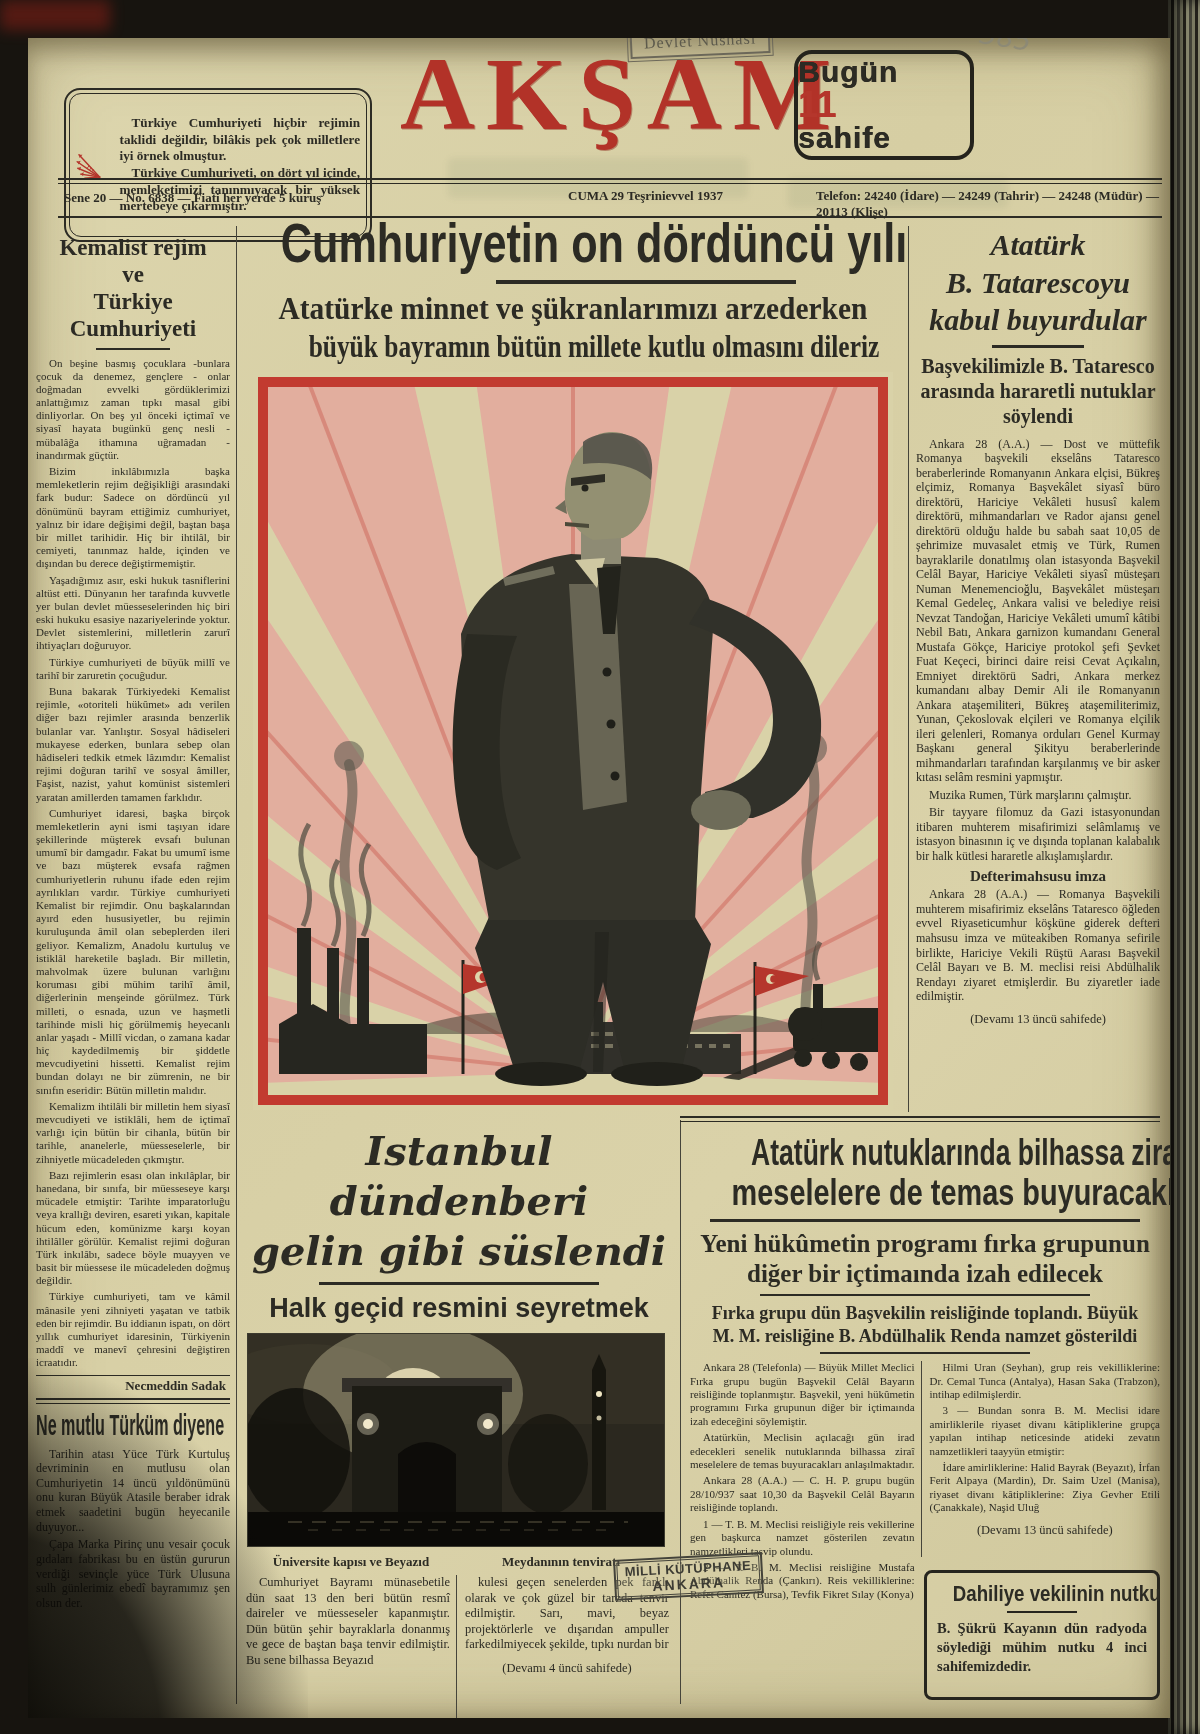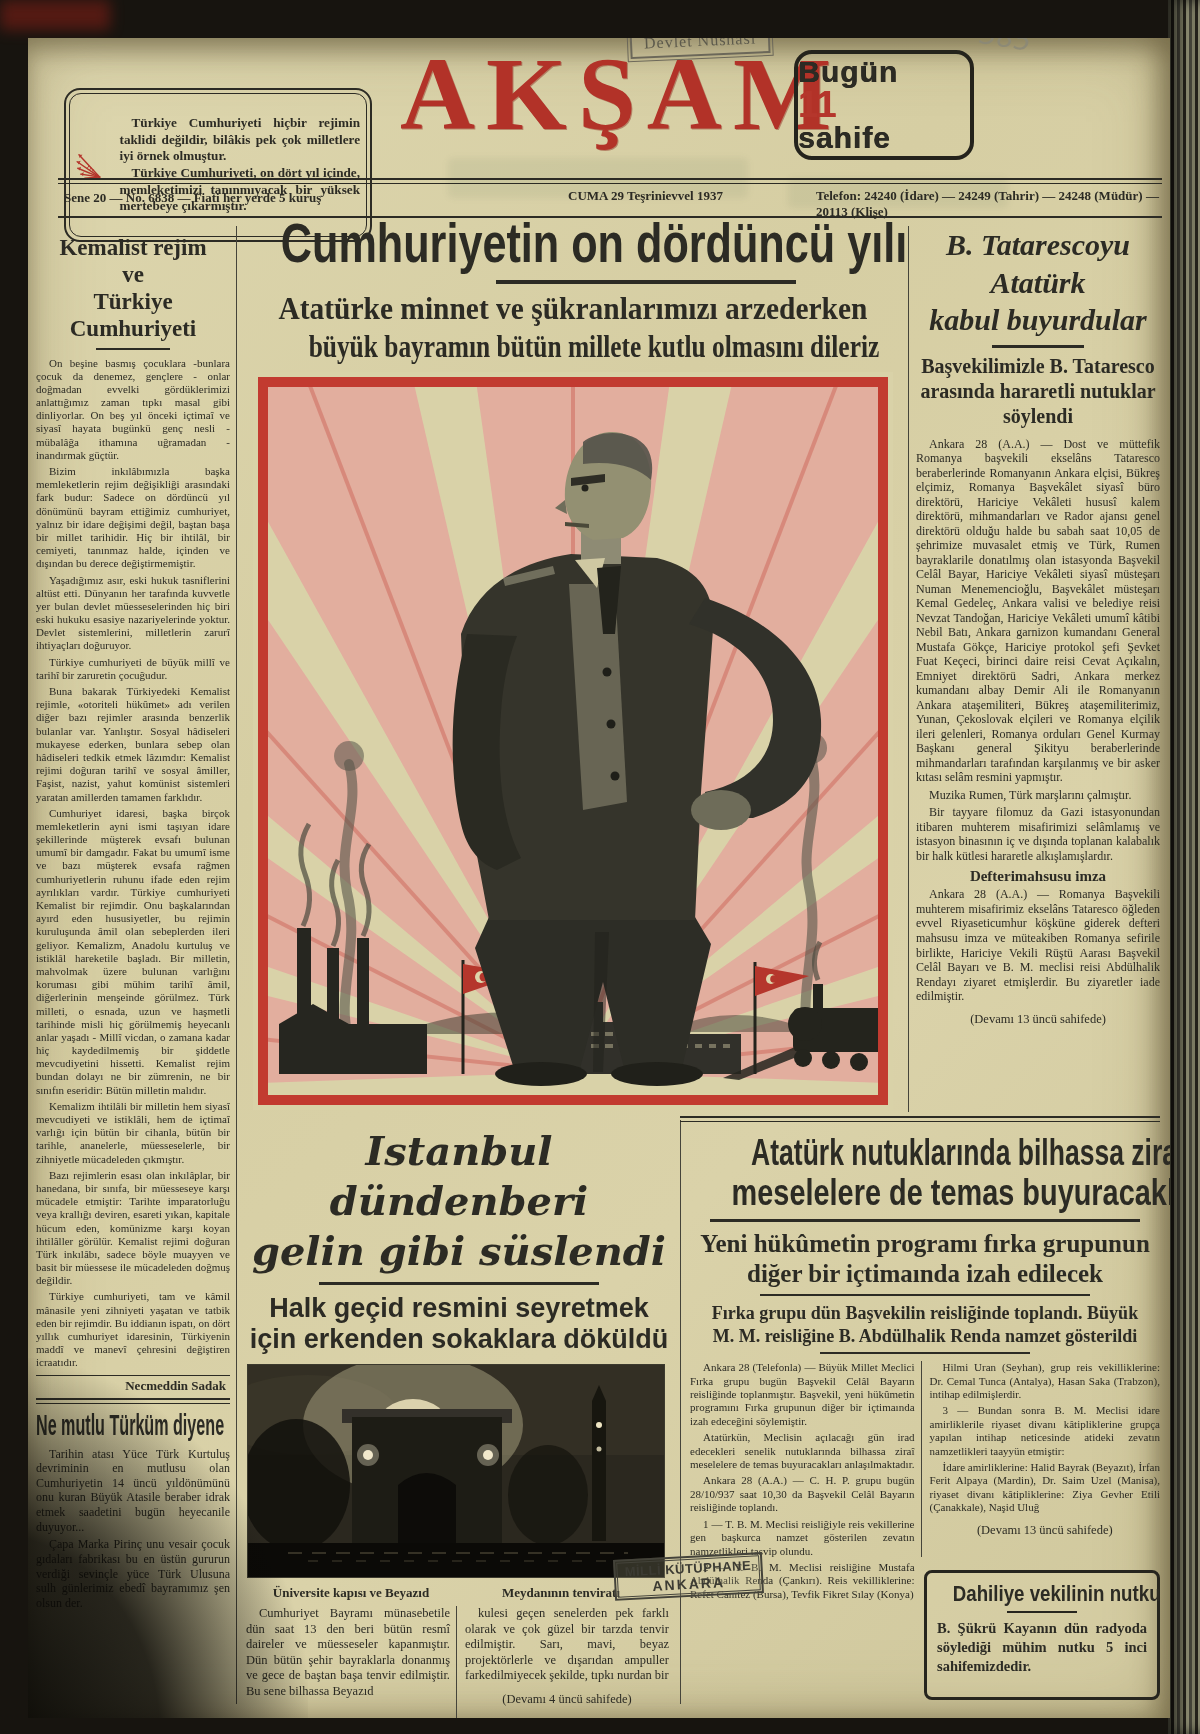--- a/index.html
+++ b/index.html
@@ -327,22 +327,22 @@
           <circle cx="332" cy="116" r="3.5" fill="#23231c"></circle>
           <path d="M312 128 L302 136 L314 142 Z" fill="#6f6d5a"></path>
           <path d="M312 150 L336 152 L336 156 L312 154 Z" fill="#4a4939"></path>
         </g>
       </g>
       <rect x="10" y="10" width="620" height="718" fill="none" stroke="#c23b30" stroke-width="10"></rect>
     </svg>
 
     <div class="abs rightcol">
       <div class="tt-title">
+        <div>Atatürk</div>
         <div>B. Tatarescoyu</div>
-        <div>Atatürk</div>
         <div>kabul buyurdular</div>
       </div>
       <div class="tt-bar"></div>
       <div class="tt-sub">Başvekilimizle B. Tataresco arasında hararetli nutuklar söylendi</div>
       <div class="tt-body bodytext">
           <p>Ankara 28 (A.A.) — Dost ve müttefik Romanya başvekili ekselâns Tataresco beraberlerinde Romanyanın Ankara elçisi, Bükreş elçimiz, Romanya Başvekâlet siyasî büro direktörü, Hariciye Vekâleti hususî kalem direktörü, mihmandarları ve Rador ajansı genel direktörü olduğu halde bu sabah saat 10,05 de şehrimize muvasalet etmiş ve Türk, Rumen bayraklarile donatılmış olan istasyonda Başvekil Celâl Bayar, Hariciye Vekâleti siyasî müsteşarı Numan Menemencioğlu, Başvekâlet müsteşarı Kemal Gedeleç, Ankara valisi ve belediye reisi Nevzat Tandoğan, Hariciye Vekâleti umumî kâtibi Nebil Batı, Ankara garnizon kumandanı General Mustafa Gökçe, Hariciye protokol şefi Şevket Fuat Keçeci, birinci daire reisi Cevat Açıkalın, Emniyet direktörü Sadri, Ankara merkez kumandanı albay Demir Ali ile Romanyanın Ankara ataşemiliteri, Bükreş ataşemiliterimiz, Yunan, Çekoslovak elçileri ve Romanya elçilik ileri gelenleri, Romanya orduları Genel Kurmay Başkanı general Şikityu beraberlerinde mihmandarları tarafından karşılanmış ve bir asker kıtası selâm resmini yapmıştır.</p>
           <p>Muzika Rumen, Türk marşlarını çalmıştır.</p>
           <p>Bir tayyare filomuz da Gazi istasyonundan itibaren muhterem misafirimizi selâmlamış ve istasyon binasının iç ve dışında toplanan kalabalık bir halk kütlesi hararetle alkışlamışlardır.</p>
         </div>
       <div class="tt-cross">Defterimahsusu imza</div>
@@ -355,21 +355,20 @@
     <div class="rule-dbl" style="left:652px;top:1078px;width:480px;"></div>
 
     <div class="abs ist">
       <div class="ist-t">
         <div>Istanbul dündenberi</div>
         <div>gelin gibi süslendi</div>
       </div>
       <div class="ist-bar"></div>
       <div class="ist-s">
         <div>Halk geçid resmini seyretmek</div>
-        <div>için erkenden sokaklara döküldü</div>
       </div>
       
       <svg class="photo" viewBox="0 0 416 212">
         <rect width="416" height="212" fill="#2b281f"></rect>
         <rect x="0" y="0" width="416" height="90" fill="#383428" opacity=".6"></rect>
         <ellipse cx="60" cy="50" rx="90" ry="40" fill="#403b2c" opacity=".5"></ellipse>
         <ellipse cx="165" cy="60" rx="110" ry="70" fill="#cbc29b" opacity=".4"></ellipse>
         <ellipse cx="165" cy="62" rx="36" ry="28" fill="#eee4bd" opacity=".85"></ellipse>
         <ellipse cx="48" cy="120" rx="54" ry="66" fill="#12110c" opacity=".85"></ellipse>
         <ellipse cx="300" cy="130" rx="40" ry="50" fill="#14130d" opacity=".7"></ellipse>
@@ -436,21 +435,21 @@
               <p>İdare amirliklerine: Halid Bayrak (Beyazıt), İrfan Ferit Alpaya (Mardin), Dr. Saim Uzel (Manisa), riyaset divanı kâtipliklerine: Ziya Gevher Etili (Çanakkale), Naşid Uluğ</p>
             </div>
           <div class="cont">(Devamı 13 üncü sahifede)</div>
         </div>
       </div>
     </div>
 
     <div class="abs dah">
       <div class="dah-t">Dahiliye vekilinin nutku</div>
       <div class="dah-bar"></div>
-      <div class="dah-b">B. Şükrü Kayanın dün radyoda söylediği mühim nutku 5 inci sahifemizdedir.</div>
+      <div class="dah-b">B. Şükrü Kayanın dün radyoda söylediği mühim nutku 4 inci sahifemizdedir.</div>
     </div>
 
     <div class="abs libstamp">
       <div class="l1">MİLLİ KÜTÜPHANE</div>
       <div class="l2">ANKARA</div>
     </div>
 
     <div class="corner-shadow"></div>
   </div>
 </div>

